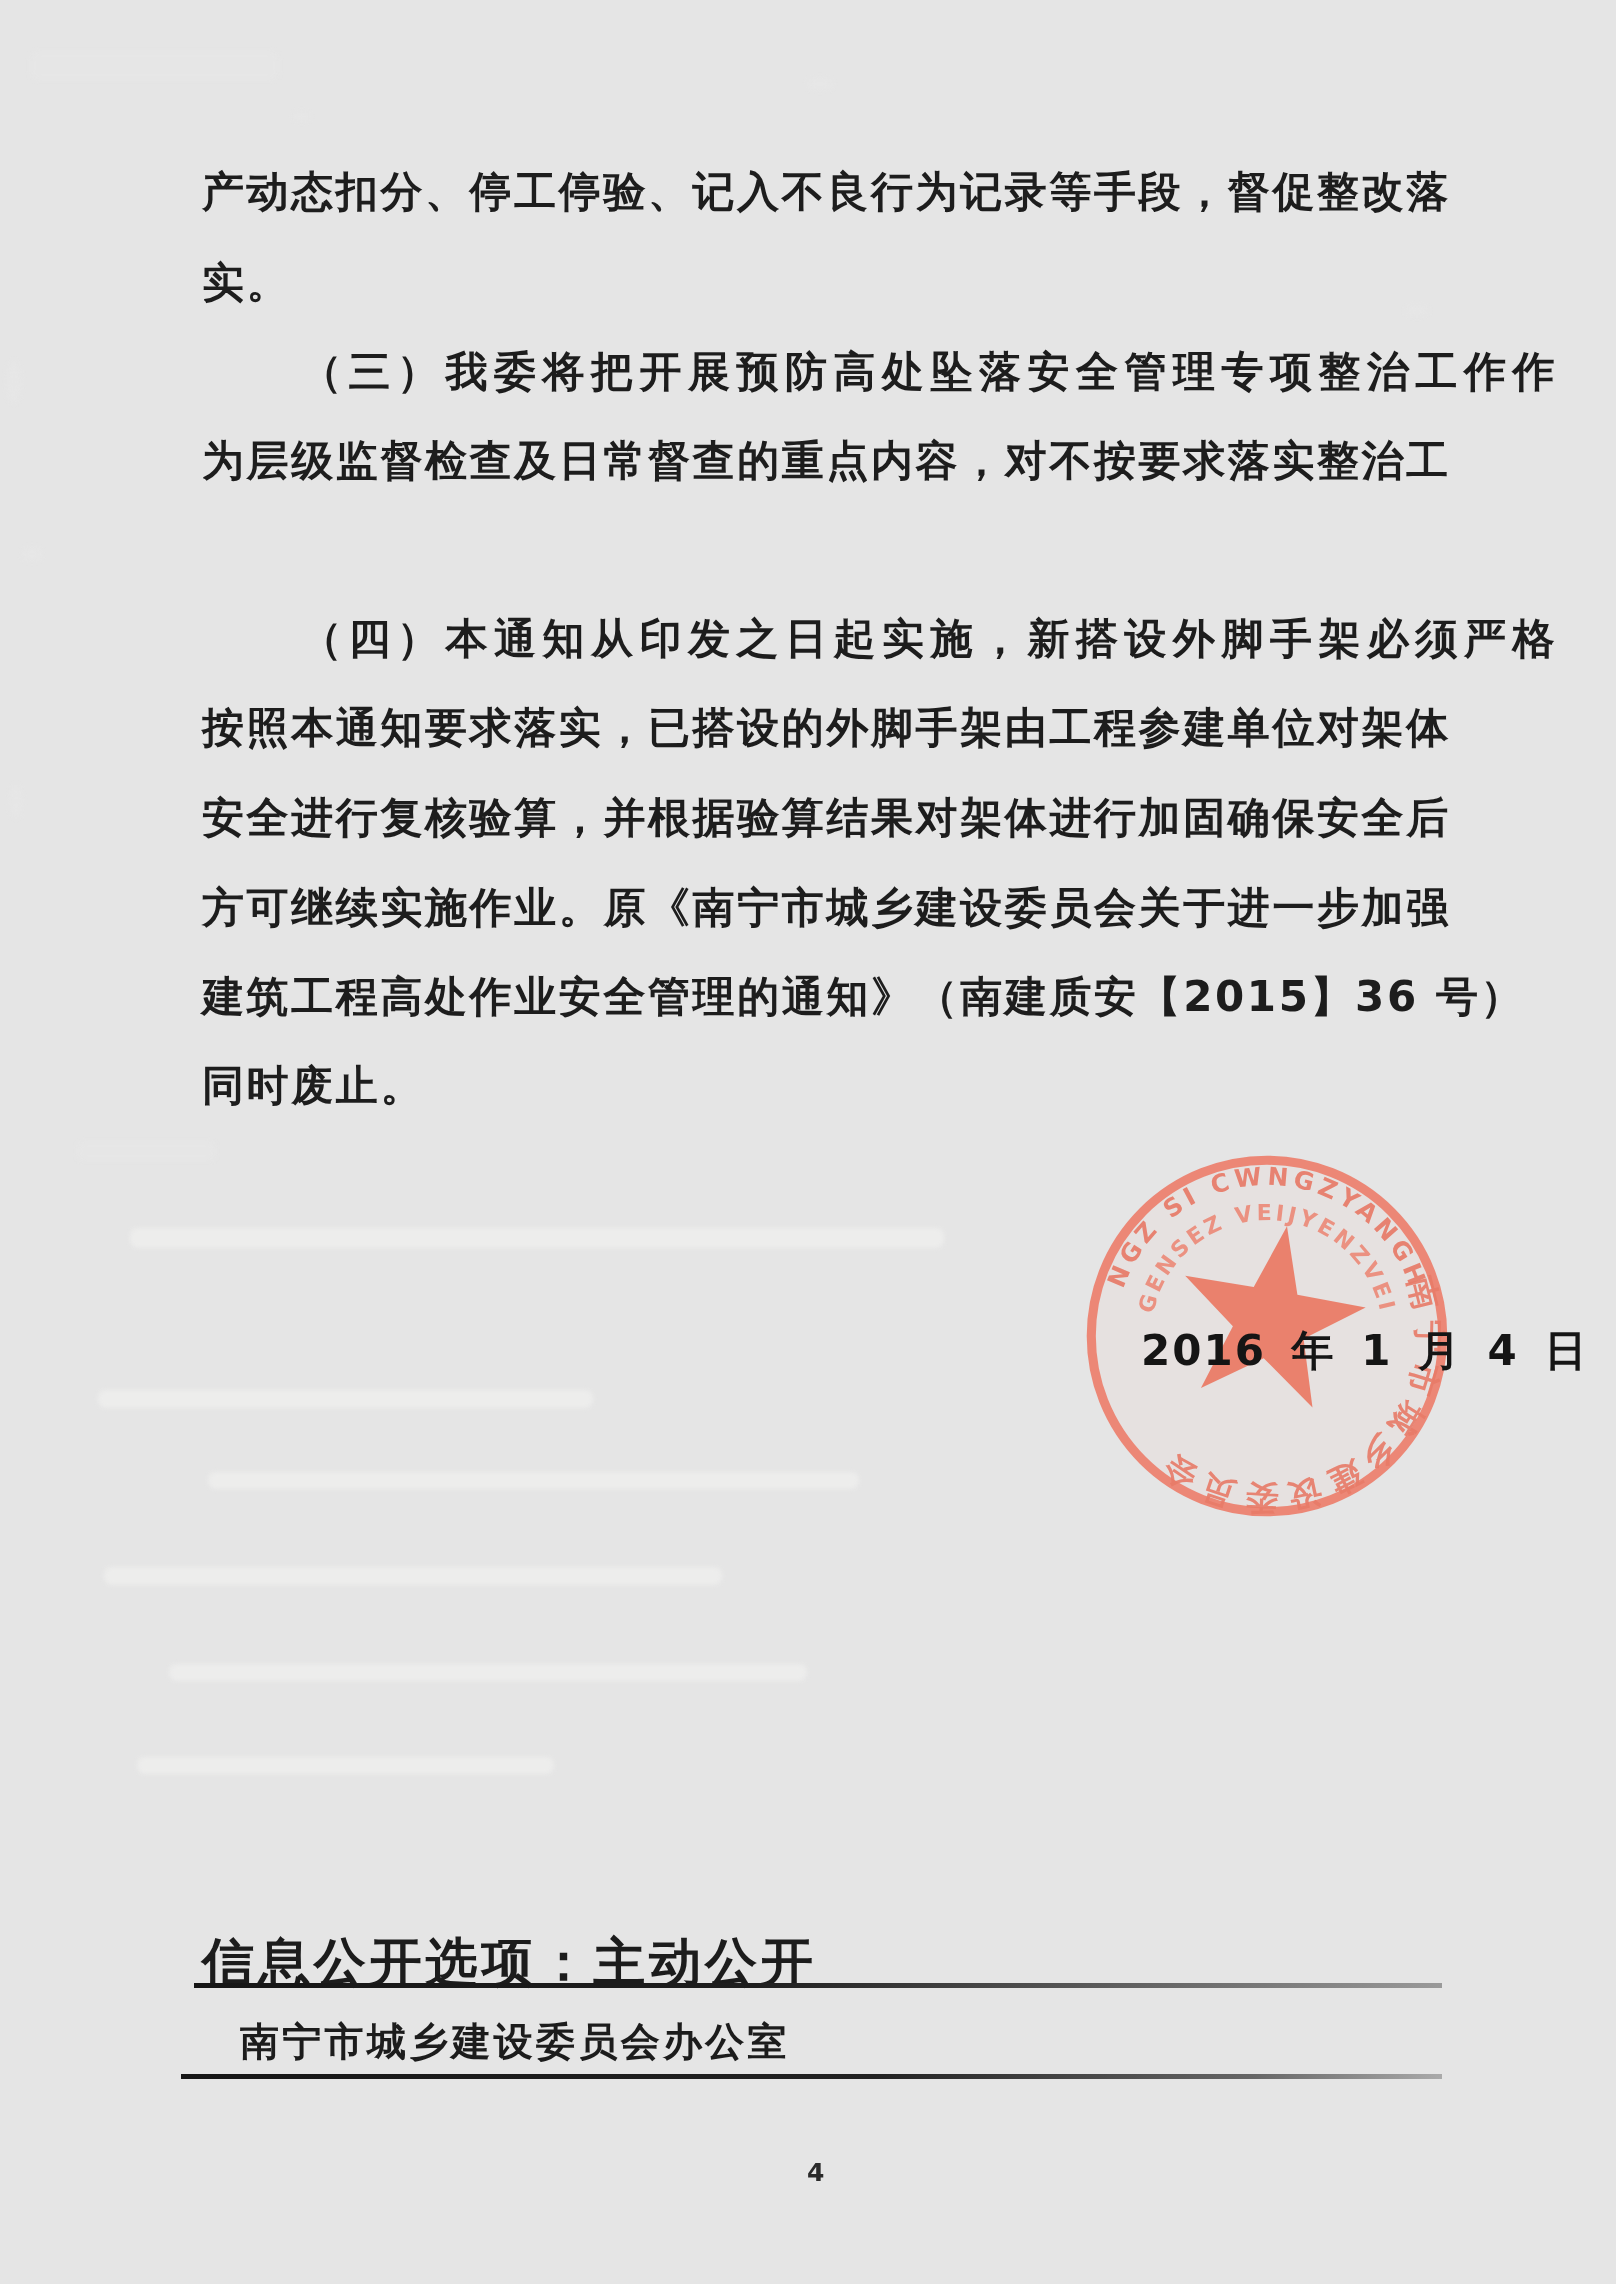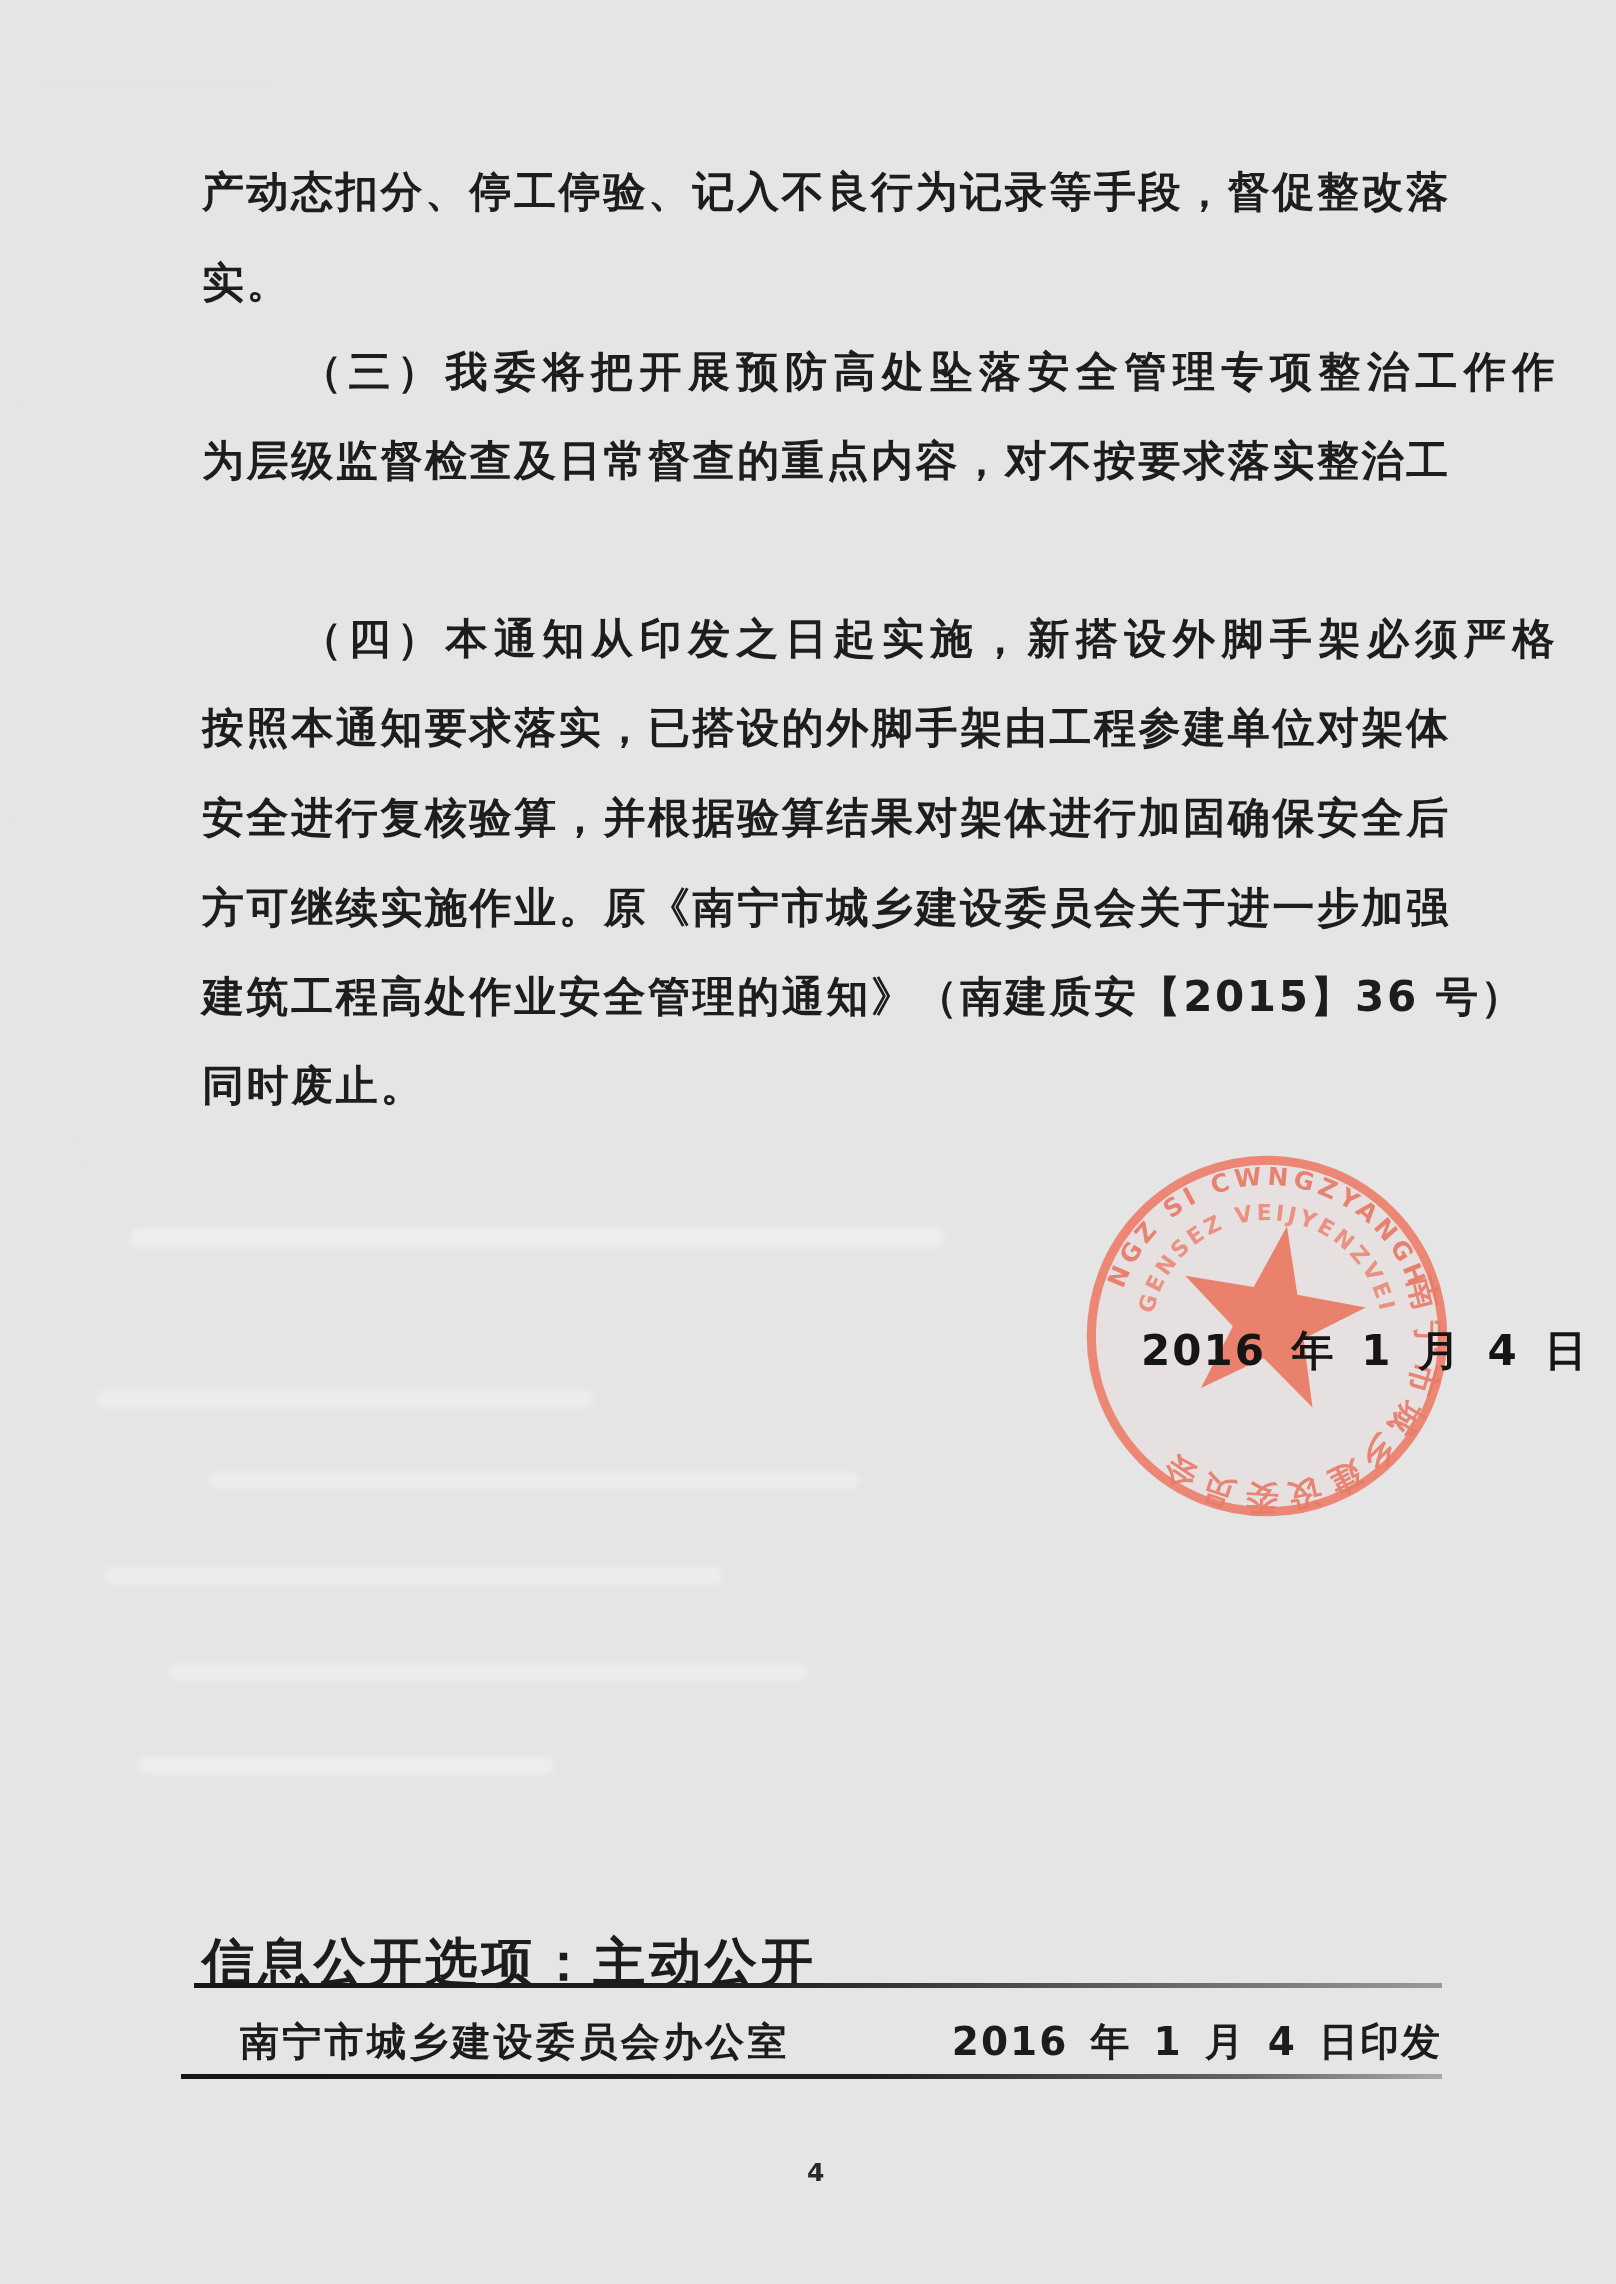--- a/index.html
+++ b/index.html
@@ -166,20 +166,19 @@
       </text>
     </svg>
   </div>
 
   <div class="seal-date">2016 年 1 月 4 日</div>
 
   <div class="disclosure">信息公开选项：主动公开</div>
   <div class="rule1"></div>
   <div class="issuer-row">
     <span class="issuer">南宁市城乡建设委员会办公室</span>
-    <span class="printdate">2016 年 1 月 4 日印发</span>
   </div>
   <div class="rule2"></div>
 
   <div class="pagenum">4</div>
 
 </div>
 
 
 </body></html>

